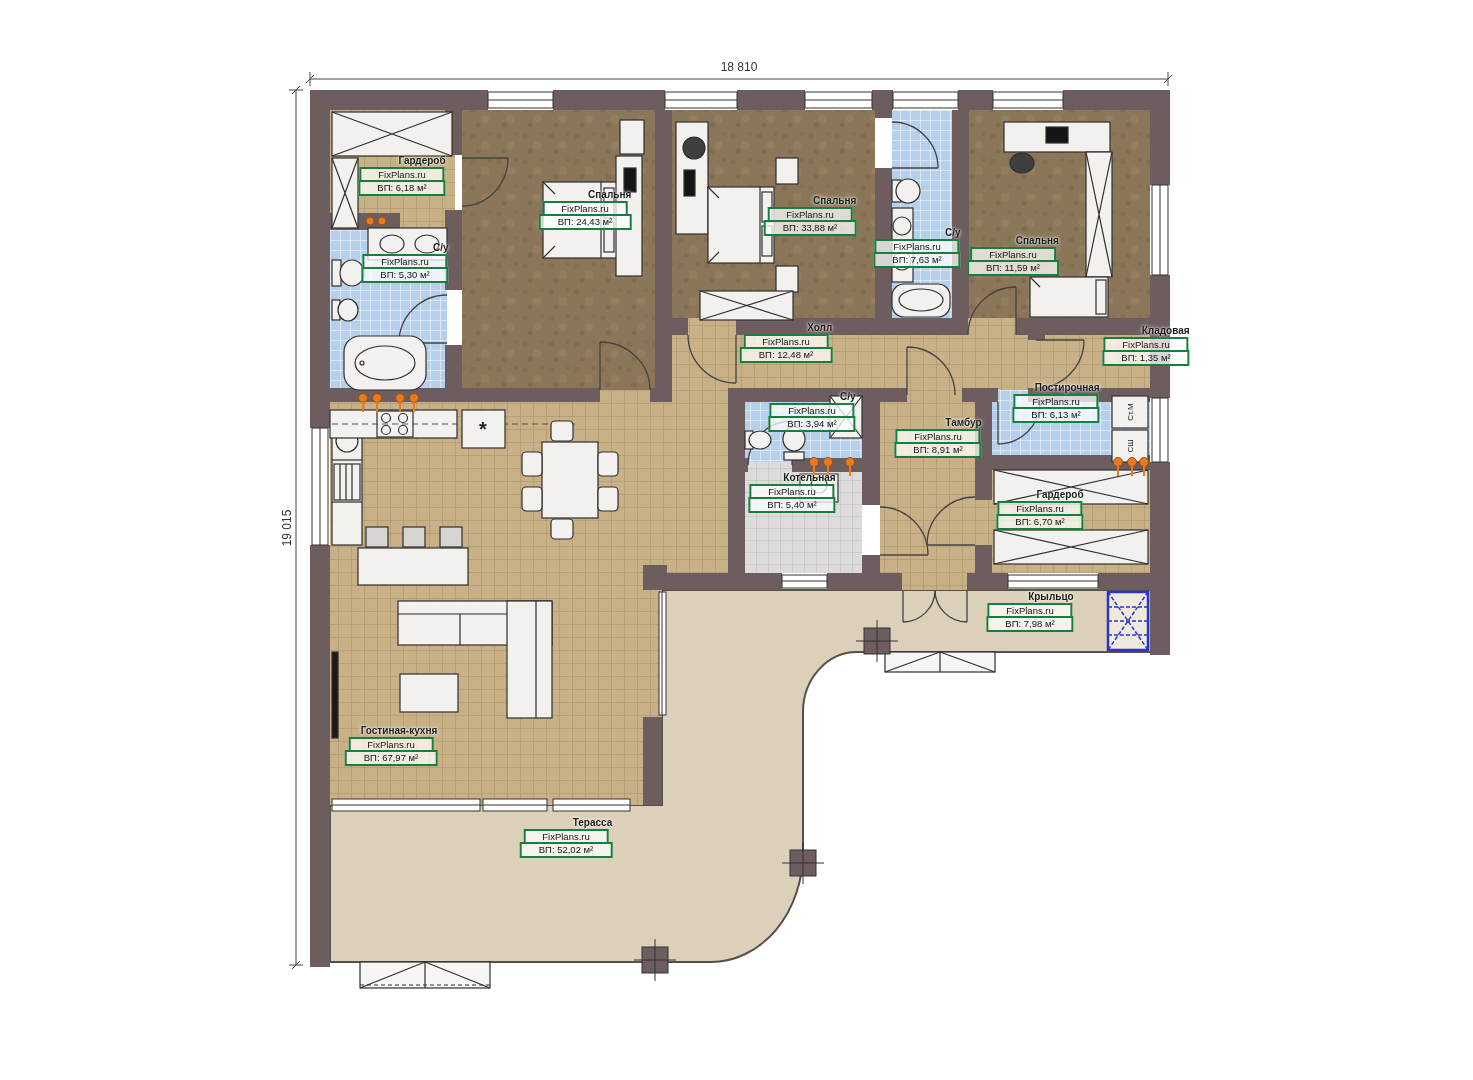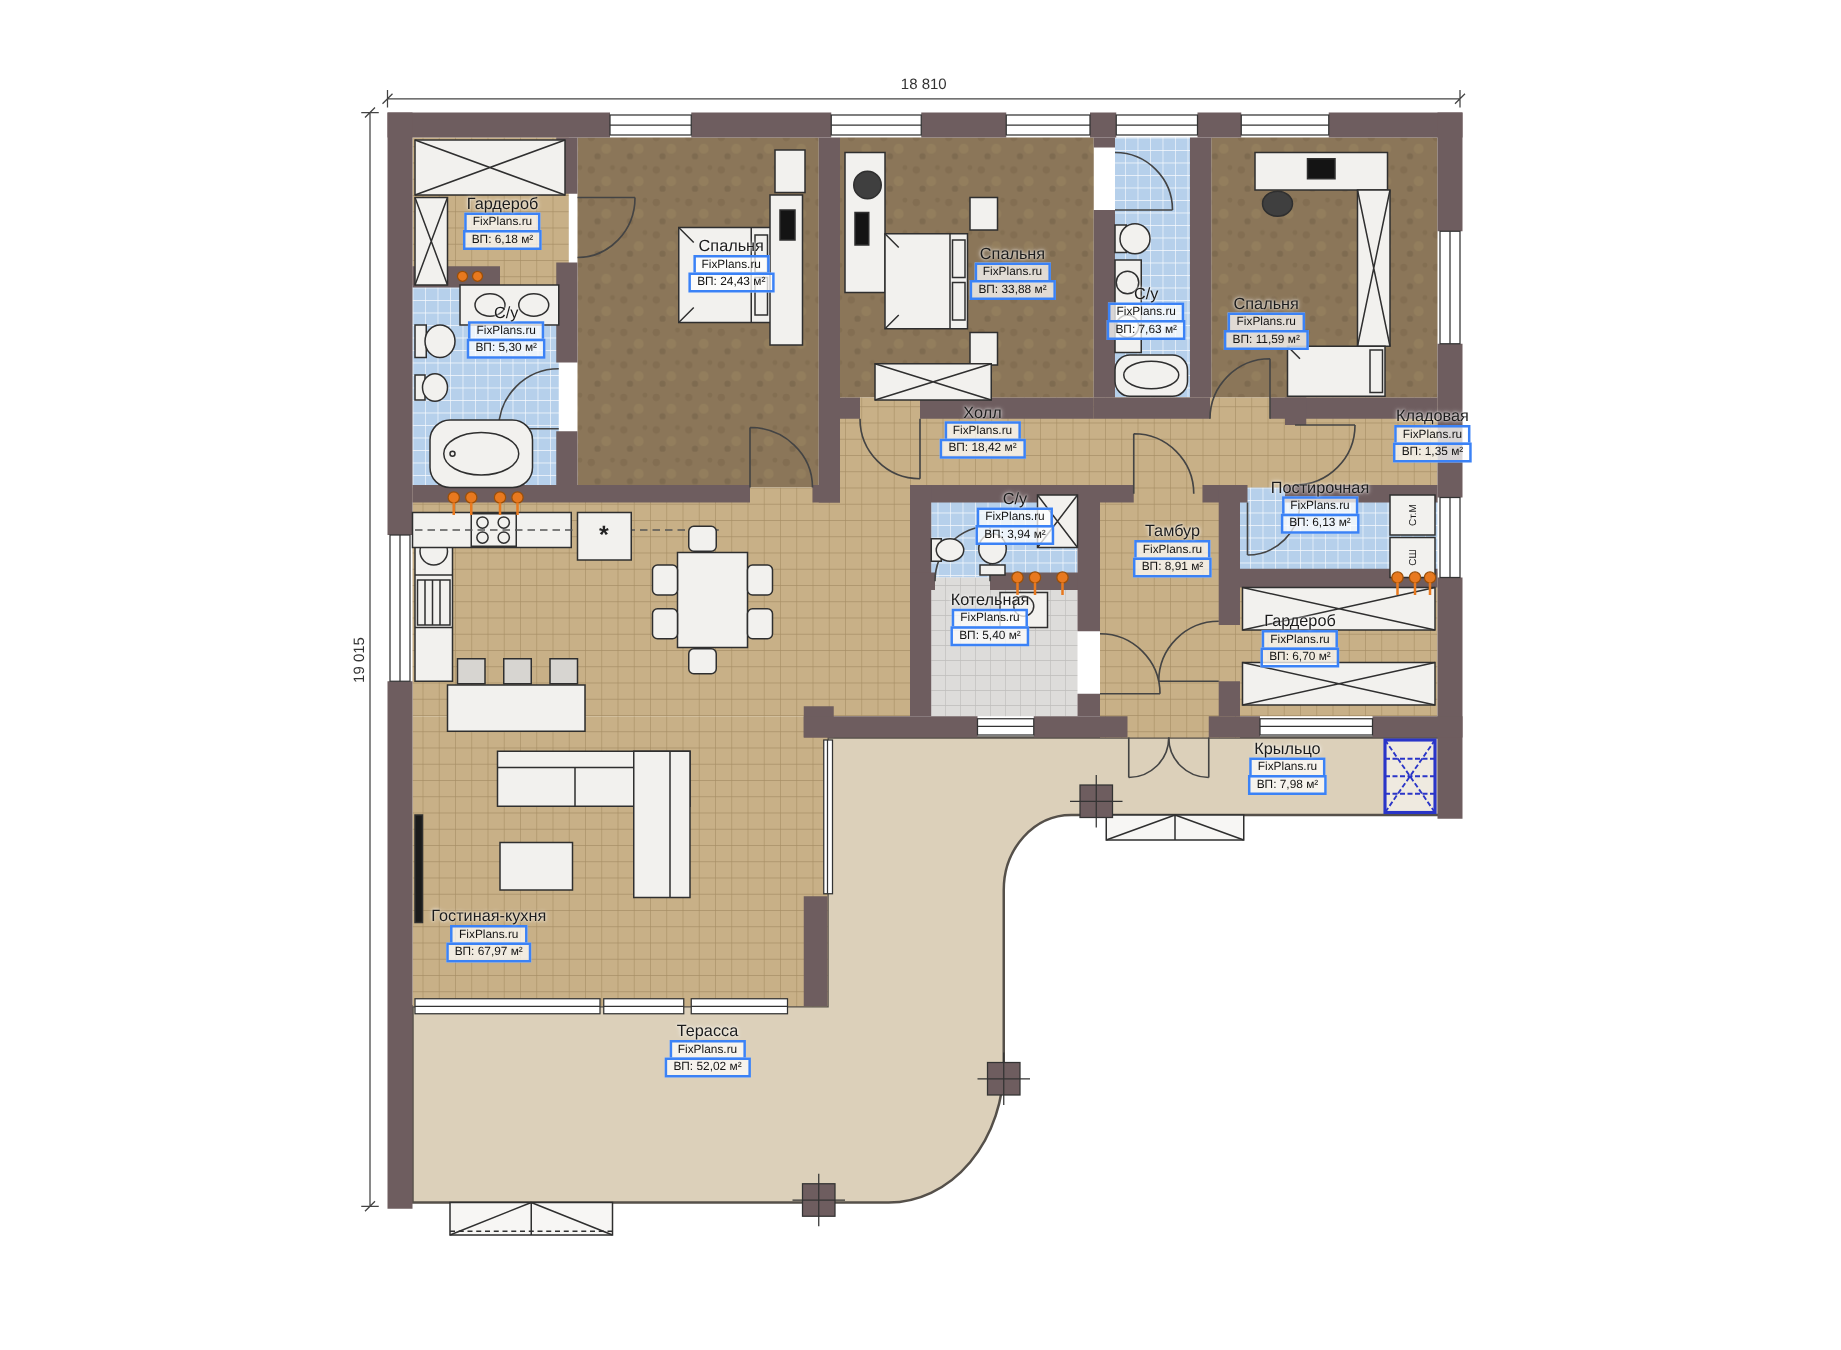--- a/index.html
+++ b/index.html
@@ -1,23 +1,23 @@
 <!DOCTYPE html>
 <html><head>
 <meta charset="utf-8">
 <style>
   html,body{margin:0;padding:0;background:#ffffff;}
   #stage{position:relative;width:1361px;height:1080px;background:#ffffff;overflow:hidden;
          font-family:"Liberation Sans",sans-serif;}
   #plan-svg{position:absolute;left:0;top:0;}
   .rlabel{position:absolute;transform:translateX(-50%);text-align:center;z-index:5;line-height:1.05;}
-  .rname{font-weight:normal;font-size:13px;color:#1b1b1b;white-space:nowrap;
-         text-shadow:0 0 2px rgba(255,255,255,.95),0 0 4px rgba(255,255,255,.8);margin-bottom:2px;}
+  .rname{font-weight:bold;font-size:10px;color:#1b1b1b;white-space:nowrap;
+         text-shadow:0 0 2px rgba(255,255,255,.95),0 0 4px rgba(255,255,255,.8);margin-bottom:2px;text-align:right;}
   .rbox{display:block;width:max-content;margin:0 auto;margin-top:-2px;font-size:9.5px;color:#141414;
-        border:2px solid #3b82f6;background:rgba(255,255,255,.74);padding:1px 5px;white-space:nowrap;}
+        border:2px solid #15803d;background:rgba(255,255,255,.74);padding:1px 17px;white-space:nowrap;}
   .dim{position:absolute;font-size:12px;color:#333;z-index:4;white-space:nowrap;}
   #dim-top{left:739px;top:60px;transform:translateX(-50%);}
   #dim-left{left:287px;top:528px;transform:translate(-50%,-50%) rotate(-90deg);}
   .appl{position:absolute;font-size:8px;color:#222;z-index:5;white-space:nowrap;
         transform:translate(-50%,-50%) rotate(-90deg);}
   #appl-washer{left:1130px;top:412px;}
   #appl-dryer{left:1130px;top:446px;}
   #fridge-sym{position:absolute;left:483px;top:429px;transform:translate(-50%,-50%);
               font-size:20px;font-weight:bold;color:#222;z-index:4;}
 </style>
@@ -446,21 +446,21 @@
   <div class="rbox">ВП: 7,63 м²</div>
 </div>
 <div class="rlabel" style="left:1013px;top:236px">
   <div class="rname">Спальня</div>
   <div class="rbox">FixPlans.ru</div>
   <div class="rbox">ВП: 11,59 м²</div>
 </div>
 <div class="rlabel" style="left:786px;top:323px">
   <div class="rname">Холл</div>
   <div class="rbox">FixPlans.ru</div>
-  <div class="rbox">ВП: 18,42 м²</div>
+  <div class="rbox">ВП: 12,48 м²</div>
 </div>
 <div class="rlabel" style="left:1146px;top:326px">
   <div class="rname">Кладовая</div>
   <div class="rbox">FixPlans.ru</div>
   <div class="rbox">ВП: 1,35 м²</div>
 </div>
 <div class="rlabel" style="left:812px;top:392px">
   <div class="rname">С/у</div>
   <div class="rbox">FixPlans.ru</div>
   <div class="rbox">ВП: 3,94 м²</div>

